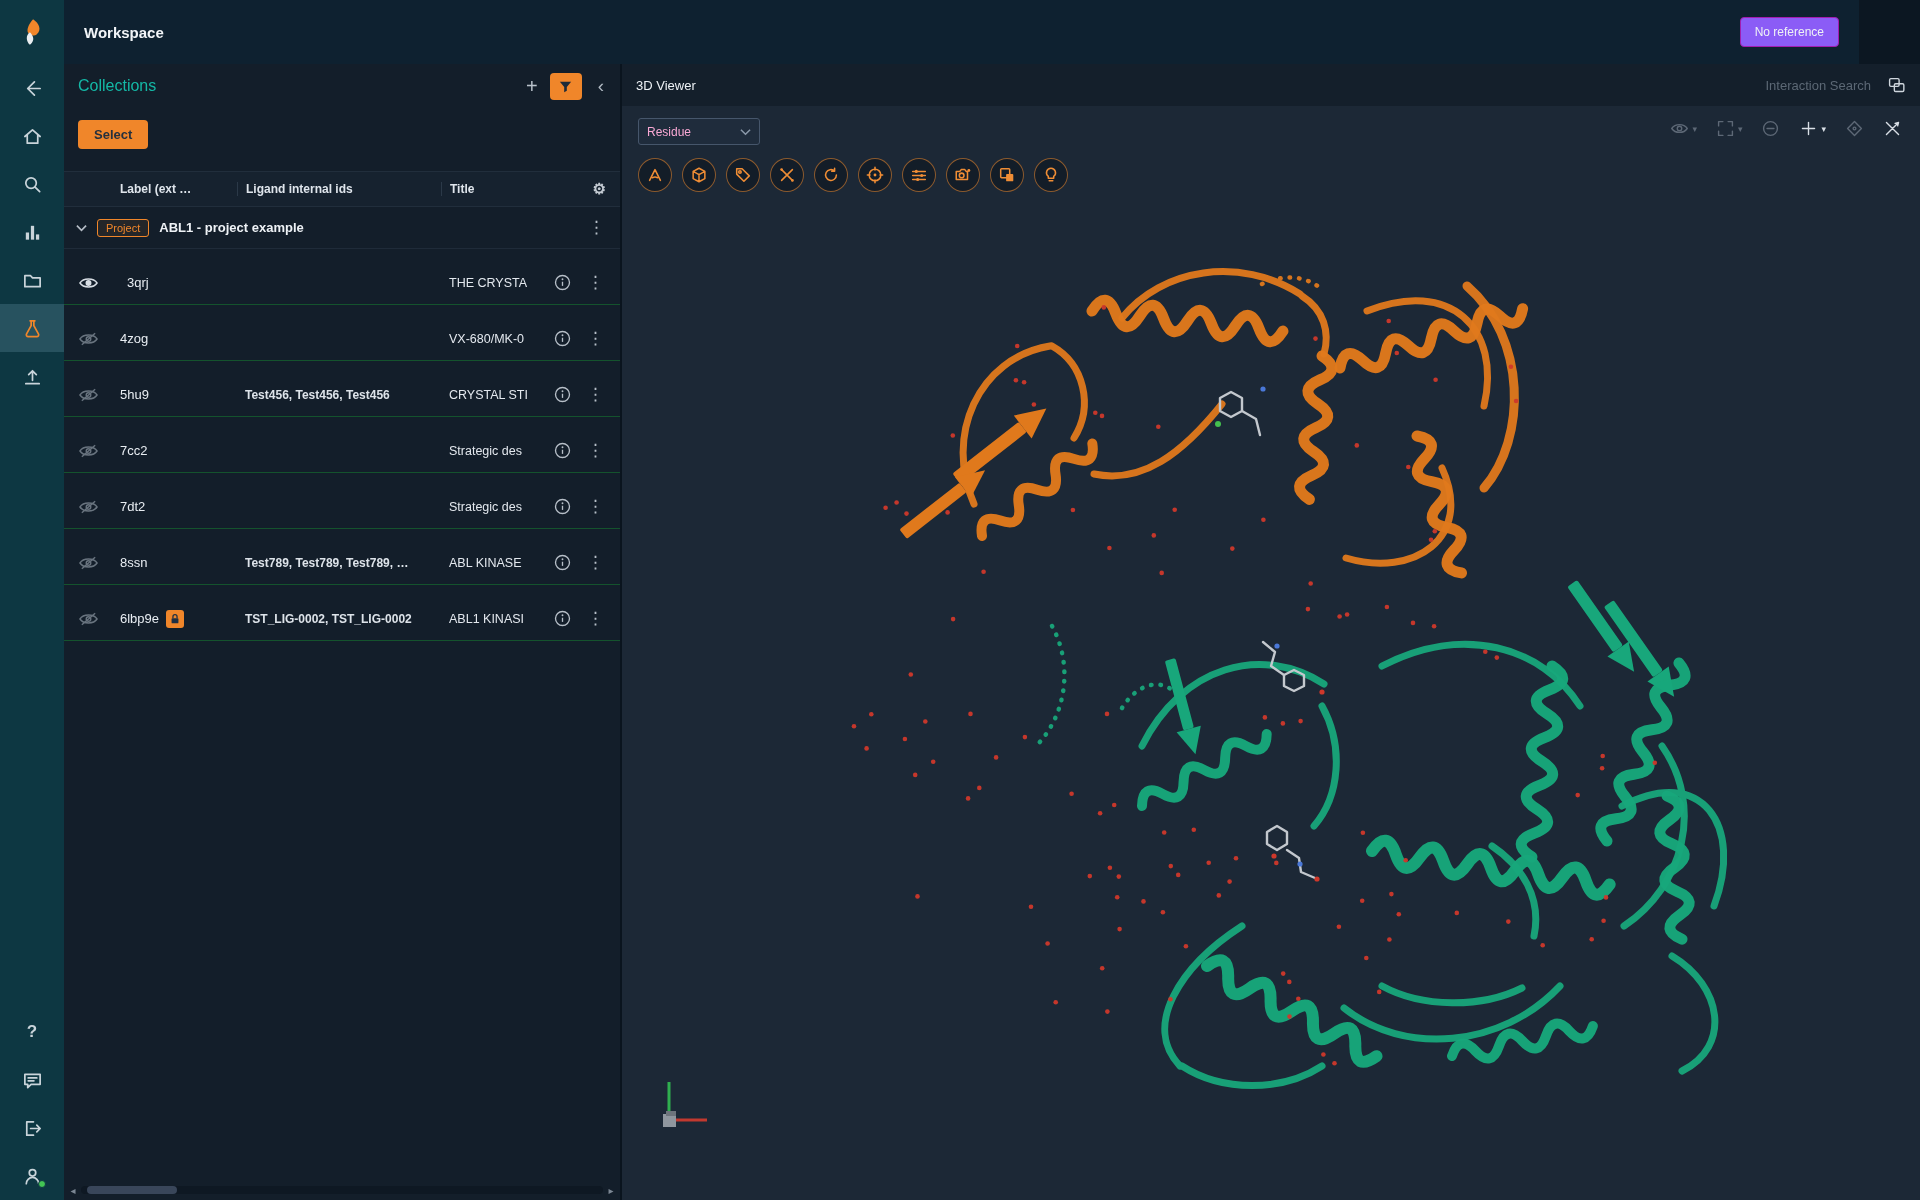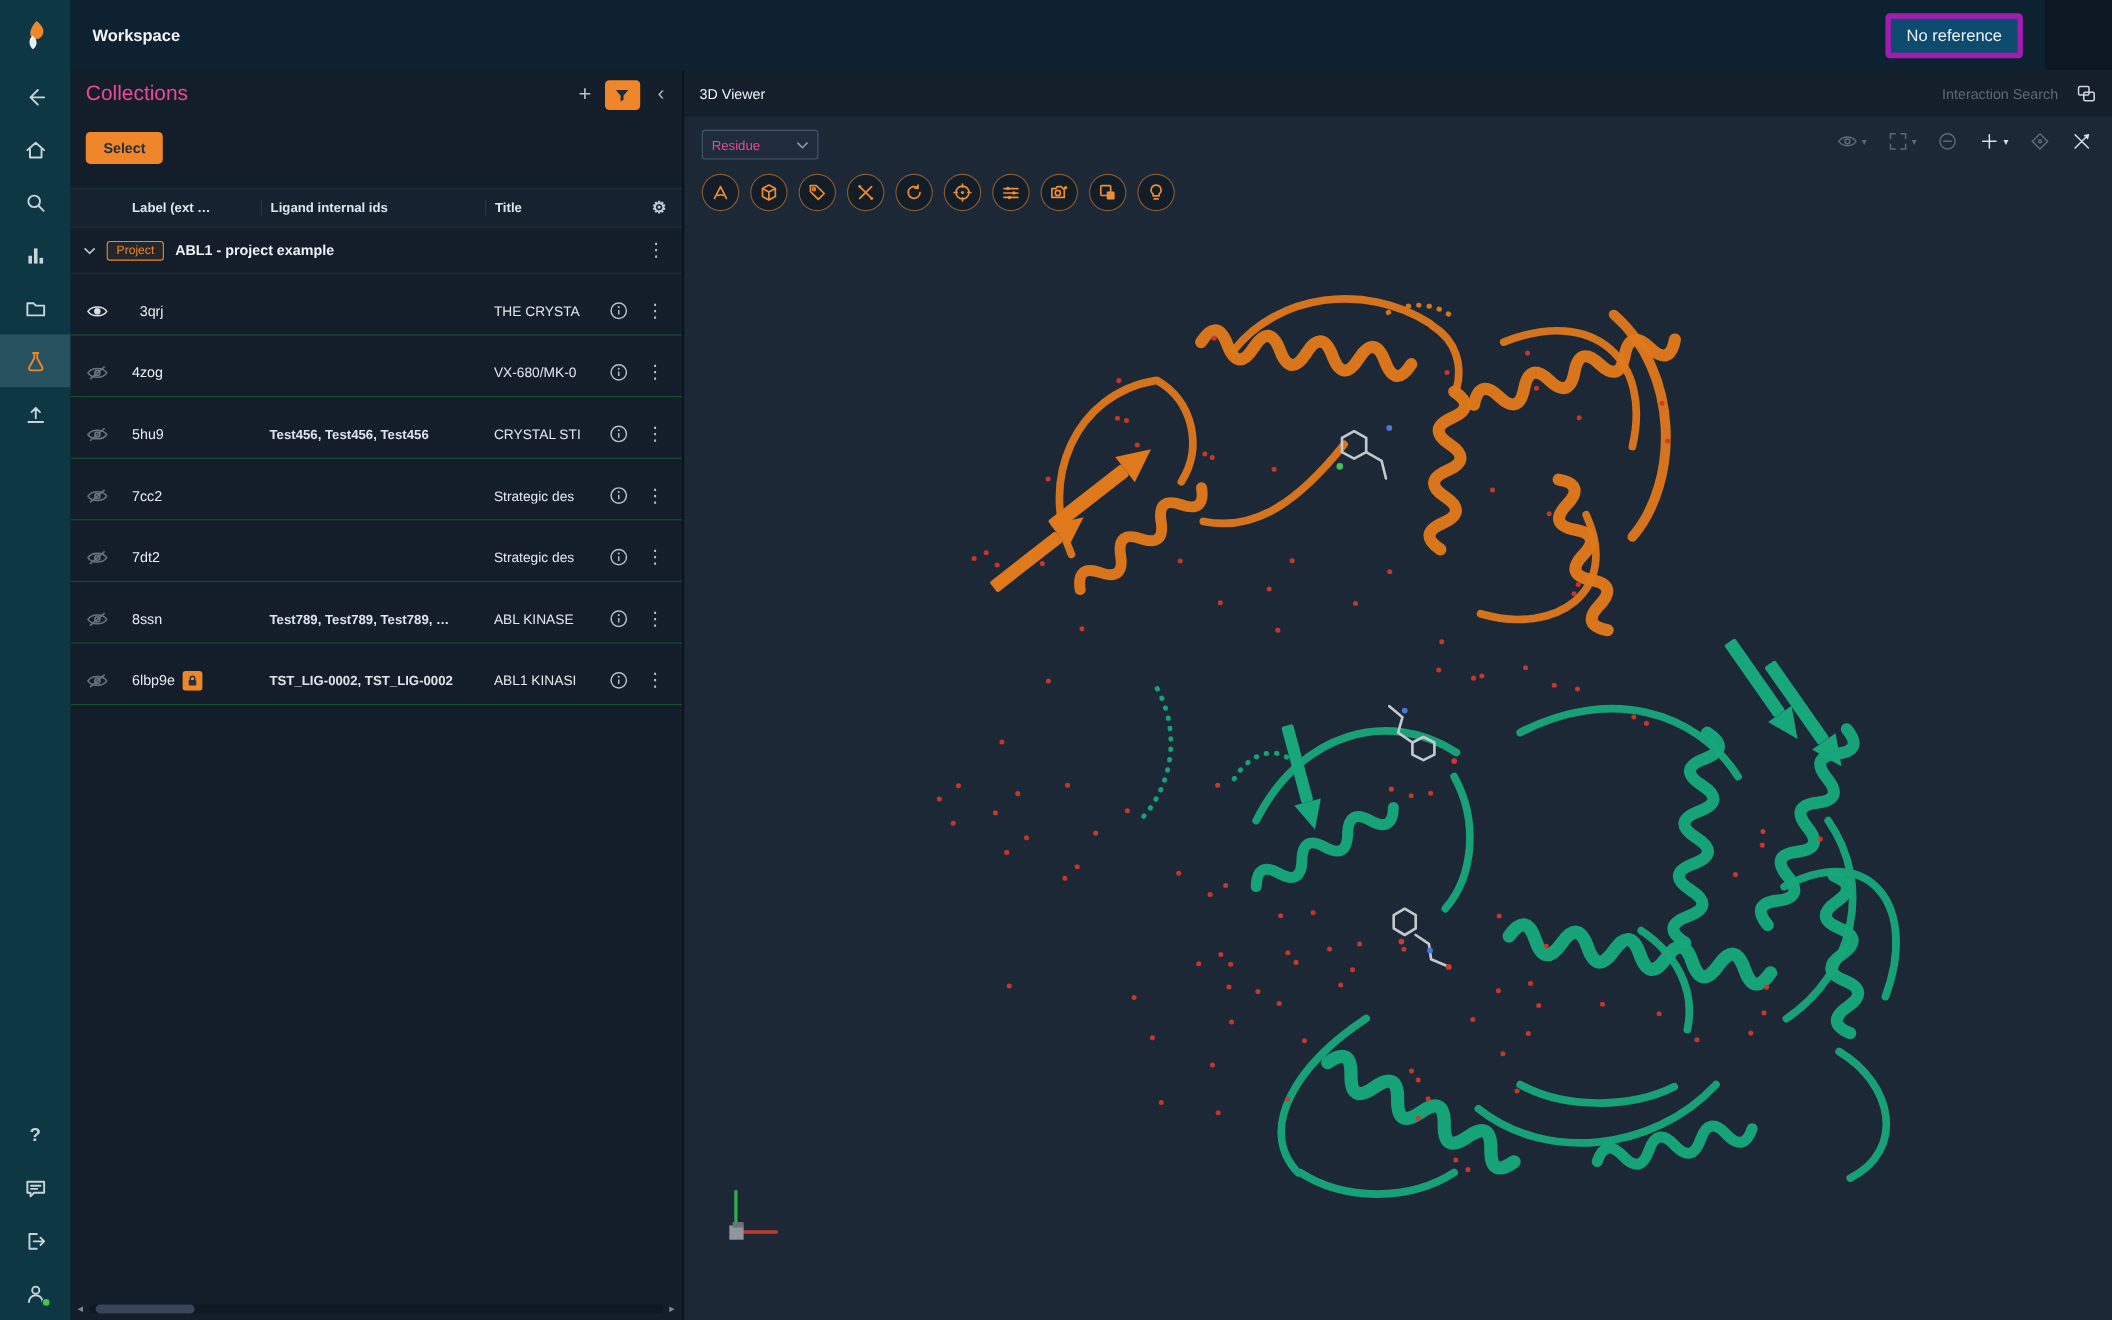--- a/index.html
+++ b/index.html
@@ -22,28 +22,28 @@
   .rail-btn.active { background:#27525f; color:#f0862a; }
   .rail-spacer { flex:1; }
   .glyph-q { font-size:17px; font-weight:bold; color:#c9d4da; }
   .acct-dot { position:absolute; right:18px; bottom:12px; width:8px; height:8px;
     border-radius:50%; background:#43c554; border:1.5px solid #0d3742; }
 
   
   .topbar { position:absolute; left:64px; top:0; width:1795px; height:64px;
     background:#0e2130; display:flex; align-items:center; padding:0 20px; z-index:5; }
   .topbar-title { font-size:15px; font-weight:bold; color:#f2f5f8; }
-  .no-ref-btn { margin-left:auto; background:#0c4a6e; border:5px solid #a21caf; border-radius:4px;
-    color:#eef2f6; font-size:15px; padding:7px 14px; cursor:pointer; }
+  .no-ref-btn { margin-left:auto; background:#8b5cf6; border:1px solid #a21caf; border-radius:4px;
+    color:#eef2f6; font-size:12px; padding:7px 14px; cursor:pointer; }
 
   
   .collections { position:absolute; left:64px; top:64px; width:558px; height:1136px;
     background:#131e2a; border-right:2px solid #0a141e; display:flex; flex-direction:column; }
   .coll-header { height:44px; display:flex; align-items:center; gap:12px; padding:0 12px 0 14px; }
-  .coll-title { flex:1; font-size:19px; color:#ec4899; }
+  .coll-title { flex:1; font-size:16px; color:#14b8a6; }
   .plus-btn { font-size:20px; color:#b9c2cb; cursor:pointer; line-height:1; }
   .filter-btn { width:32px; height:27px; background:#f0862a; border-radius:4px; display:flex;
     align-items:center; justify-content:center; cursor:pointer; }
   .collapse-btn { font-size:19px; color:#b0b9c2; cursor:pointer; padding:0 4px; }
 
   .tabs { display:flex; height:44px; border-bottom:1px solid #1e2b39; }
   .tab { flex:1; display:flex; align-items:center; justify-content:center; font-size:13px;
     color:#a6afba; cursor:pointer; position:relative; }
   .tab.active { color:#f0862a; font-weight:bold; }
   .tab.active::after { content:""; position:absolute; left:0; right:0; bottom:-1px; height:3px; background:#f0862a; }
@@ -97,23 +97,23 @@
   .viewer-header { height:42px; background:#141f2b; display:flex; align-items:center;
     padding:0 14px; gap:16px; }
   .viewer-title { font-size:13px; color:#edf1f5; }
   .vh-right { margin-left:auto; display:flex; align-items:center; gap:16px; }
   .interaction-search { color:#5c6875; font-size:13px; cursor:default; }
   .panel-icon svg { width:19px; height:19px; stroke:#cfd6dd; fill:none; stroke-width:1.6; cursor:pointer; }
 
   .scene-wrap { flex:1; position:relative; }
   #scene { position:absolute; inset:0; width:100%; height:100%; cursor:grab; }
 
-  .residue-select { position:absolute; top:12px; left:16px; width:106px; height:27px;
+  .residue-select { position:absolute; top:12px; left:16px; width:122px; height:27px;
     background:#1f2c3c; border:1px solid #46566b; border-radius:3px; display:flex; align-items:center;
-    justify-content:space-between; padding:0 8px; font-size:12px; color:#ec4899; cursor:pointer; z-index:3; }
+    justify-content:space-between; padding:0 8px; font-size:12px; color:#f9a8d4; cursor:pointer; z-index:3; }
   .residue-select svg { width:11px; height:8px; stroke:#8b99aa; fill:none; stroke-width:1.6; }
 
   .top-tools { position:absolute; top:13px; right:18px; display:flex; align-items:center; gap:19px; z-index:3; }
   .ttool { display:flex; align-items:center; gap:3px; cursor:pointer; }
   .ttool svg { width:19px; height:19px; stroke:currentColor; fill:none; stroke-width:1.6;
     stroke-linecap:round; stroke-linejoin:round; }
   .ttool .caret { font-size:9px; }
   .dim { color:#5d6876; }
   .bright { color:#d9dfe6; }
 

